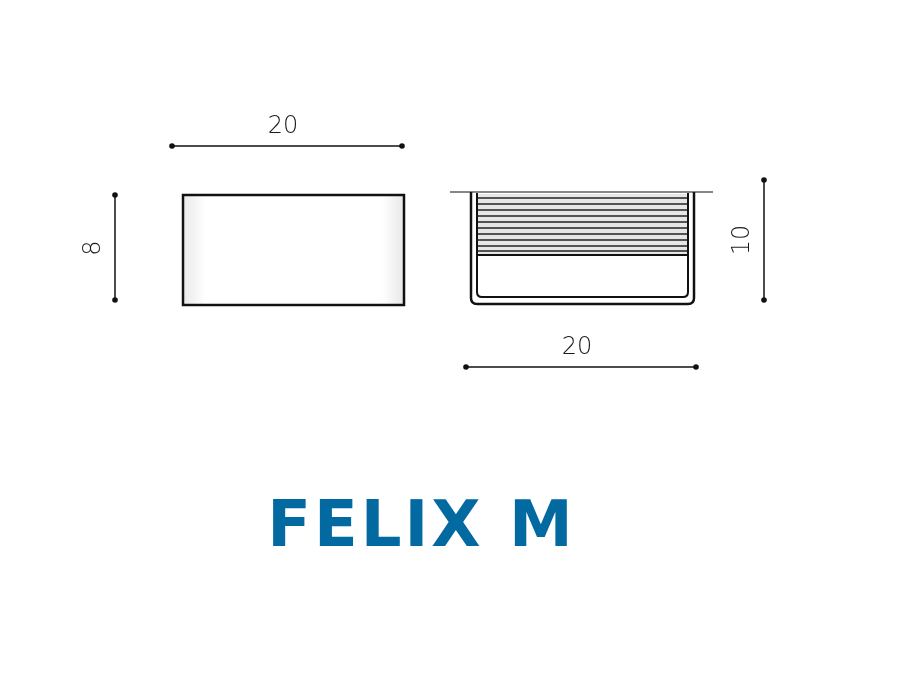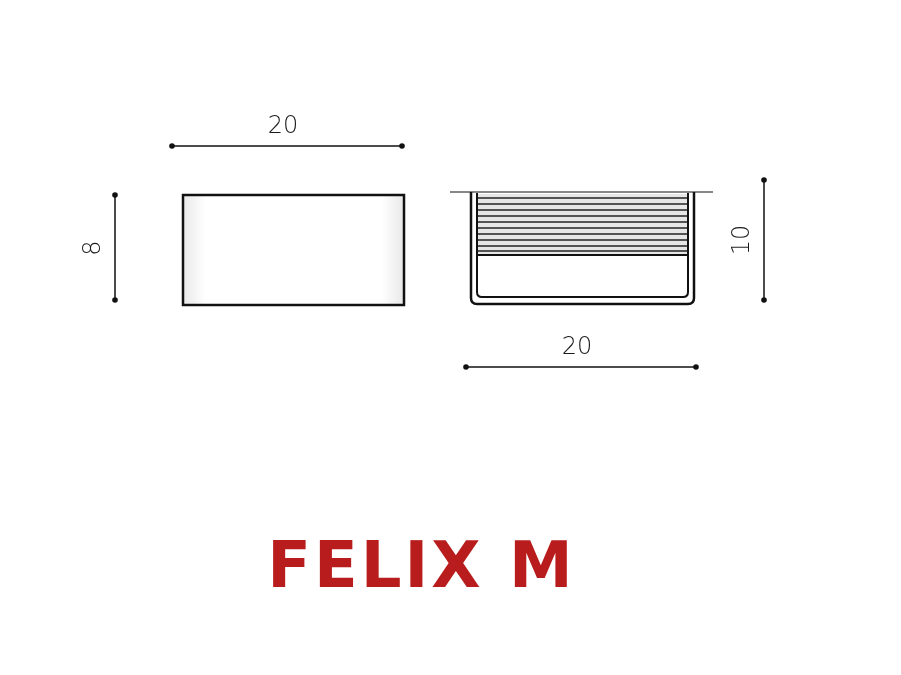--- a/index.html
+++ b/index.html
@@ -1,19 +1,19 @@
 <!DOCTYPE html>
 <html><head>
   <meta charset="utf-8">
   <style>
     html, body { margin: 0; padding: 0; background: #ffffff; }
     body { width: 901px; height: 675px; position: relative; overflow: hidden; font-family: "Liberation Sans", sans-serif; }
     svg.drawing { position: absolute; left: 0; top: 0; width: 901px; height: 675px; }
     .dim-label { font-family: "DejaVu Sans", sans-serif; font-size: 24px; fill: #1a1a1a; font-weight: 300; }
-    .title { position: absolute; left: 0; width: 843px; top: 487px; text-align: center; font-family: "DejaVu Sans", sans-serif; font-weight: bold; font-size: 64px; letter-spacing: 3px; color: #b91c1c; margin-top: 41px; }
+    .title { position: absolute; left: 0; width: 843px; top: 487px; text-align: center; font-family: "DejaVu Sans", sans-serif; font-weight: bold; font-size: 64px; letter-spacing: 3px; color: #0369a1; }
   </style>
 </head>
 <body>
 
 <svg class="drawing" viewBox="0 0 901 675" xmlns="http://www.w3.org/2000/svg">
   <defs>
     <linearGradient id="sideShade" x1="0" x2="1" y1="0" y2="0">
       <stop offset="0" stop-color="#e8e8e8"></stop>
       <stop offset="0.1" stop-color="#ffffff"></stop>
       <stop offset="0.9" stop-color="#ffffff"></stop>

